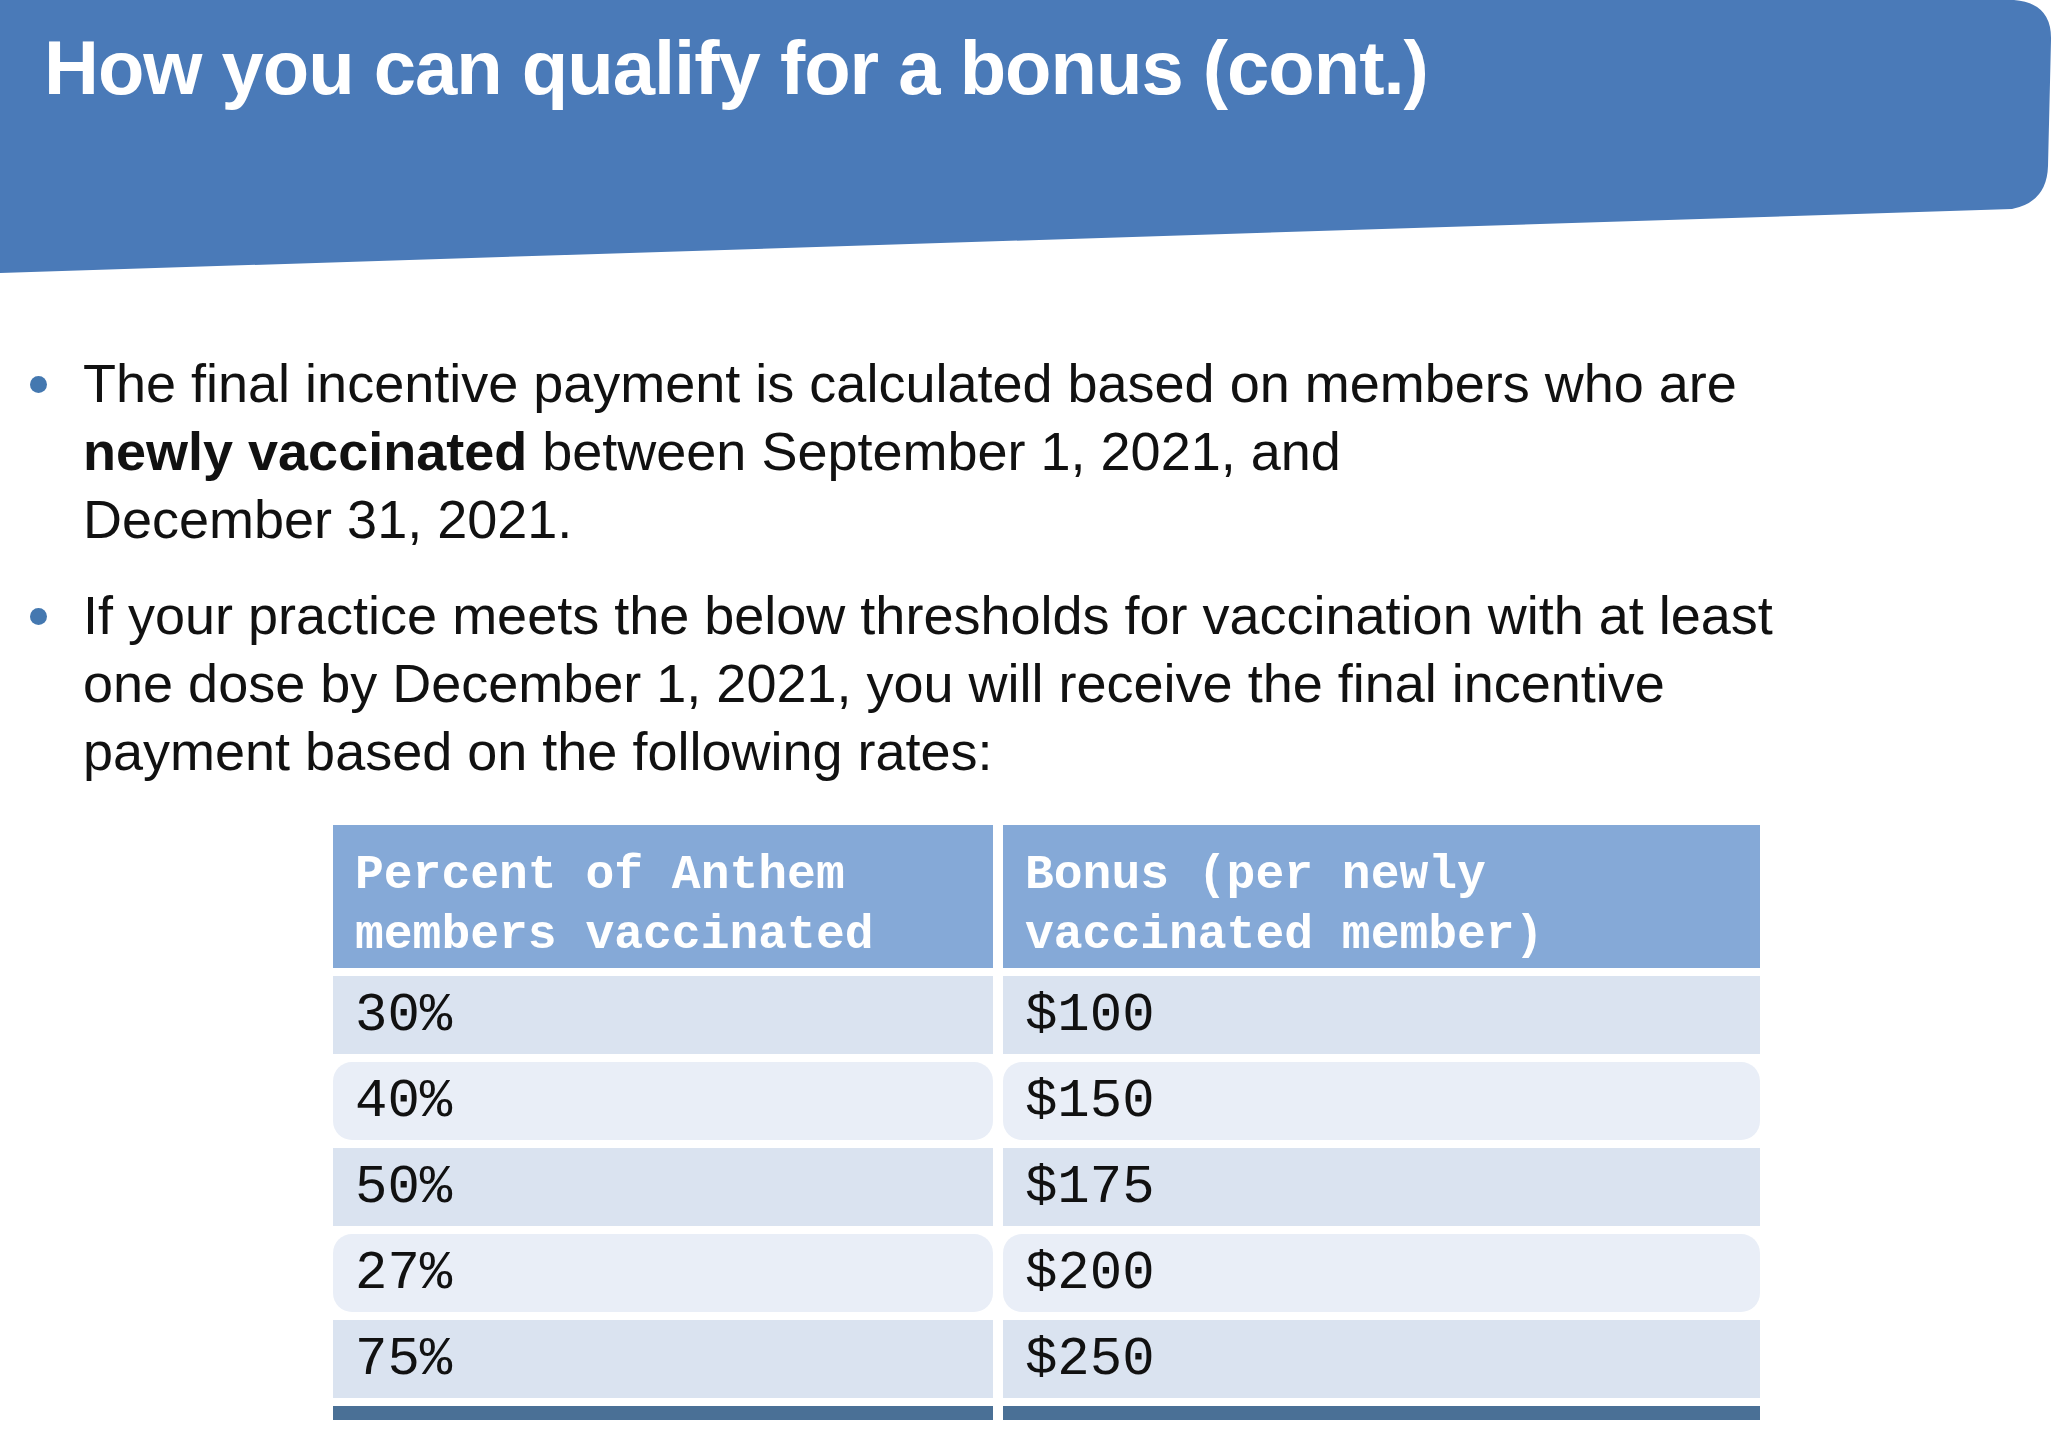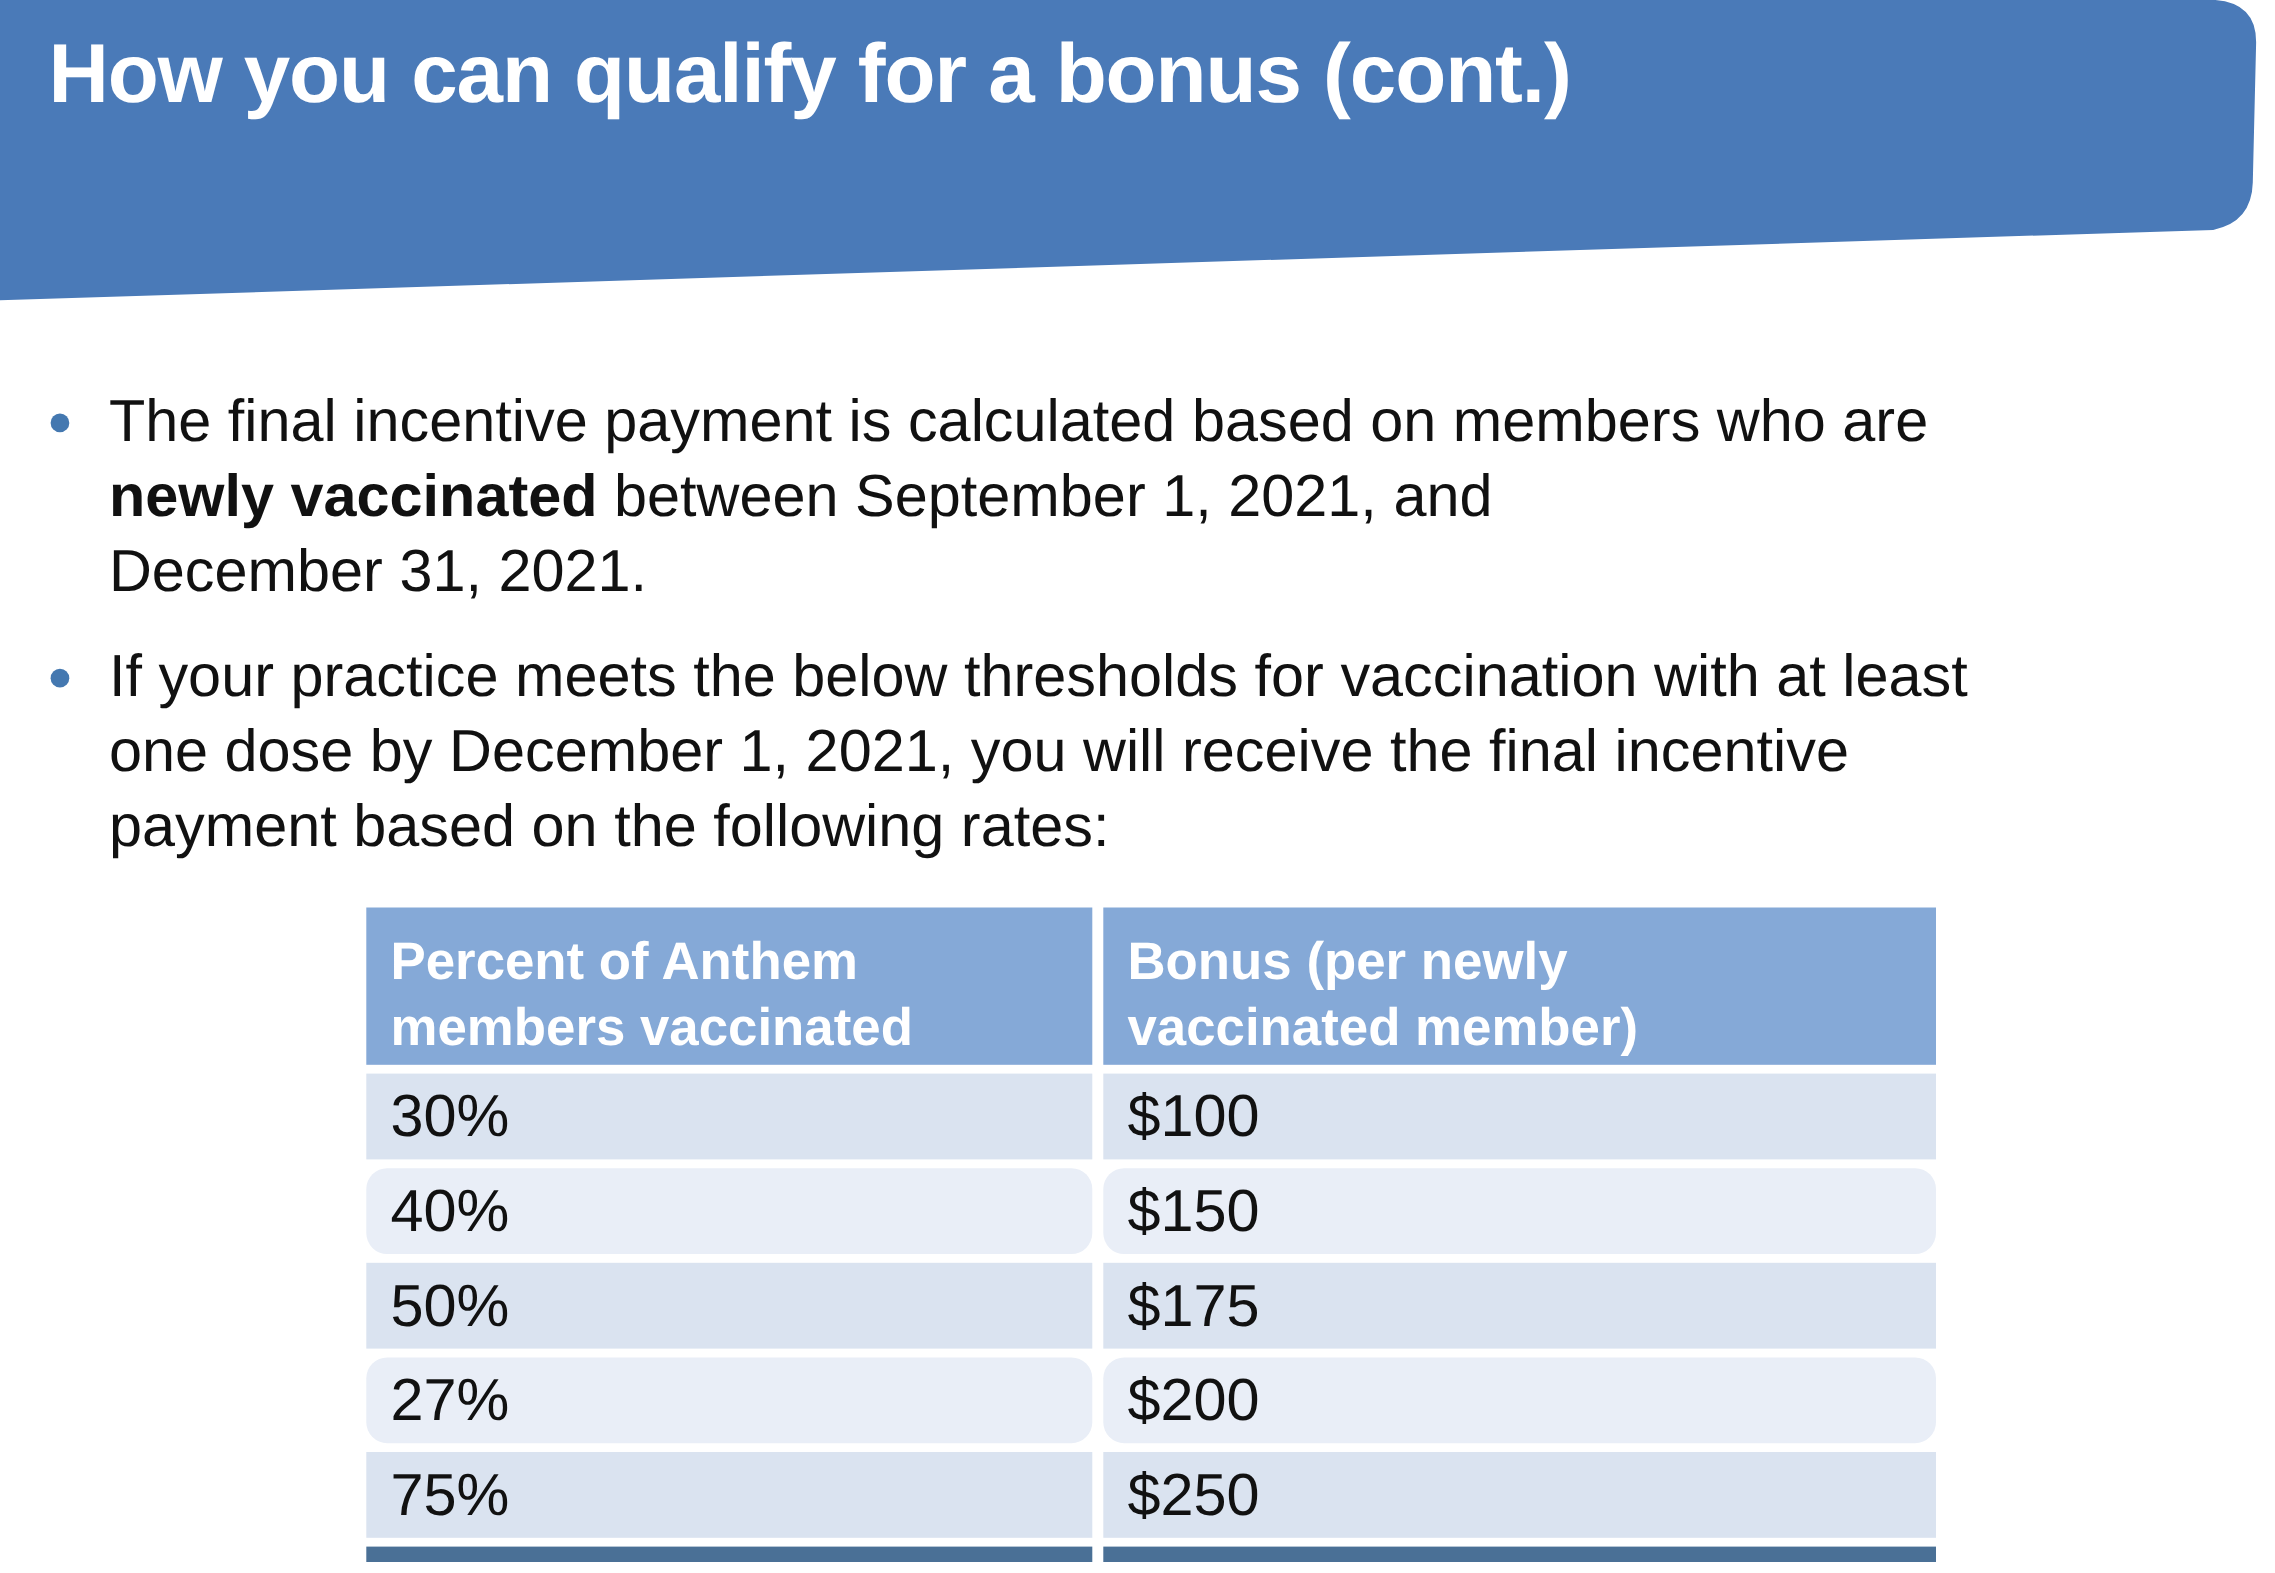--- a/index.html
+++ b/index.html
@@ -27,21 +27,21 @@
     font-size: 76px;
     font-weight: bold;
     letter-spacing: -1px;
     color: var(--title-color, #ffffff);
     white-space: nowrap;
   }
 
   
   .bullets {
     position: absolute;
-    left: 38px; top: 349px;
+    left: 22px; top: 349px;
     width: 2010px;
   }
   .bullet { display: flex; margin-bottom: 28px; }
   .dot {
     flex: none;
     width: 17px; height: 17px;
     border-radius: 50%;
     background: var(--bullet, #4478b0);
     margin: 27px 36px 0 8px;
   }
@@ -53,21 +53,21 @@
   .btext .seg-b { font-weight: bold; }
 
   
   .table {
     position: absolute;
     left: 333px; top: 825px;
     width: 1427px;
   }
   .trow { display: flex; gap: 10px; }
   .trow + .trow { margin-top: 8px; }
-  .cell { box-sizing: border-box; }
+  .cell { box-sizing: border-box; font-family: Liberation Mono, monospace; }
   .c1 { width: 699px; }
   .c2 { width: 802px; }
   .thead .cell {
     height: 143px;
     background: var(--thead, #85a9d7);
     color: #ffffff;
     font-weight: bold;
     font-size: 48px;
     line-height: 60px;
     padding: 20px 0 0 22px;

